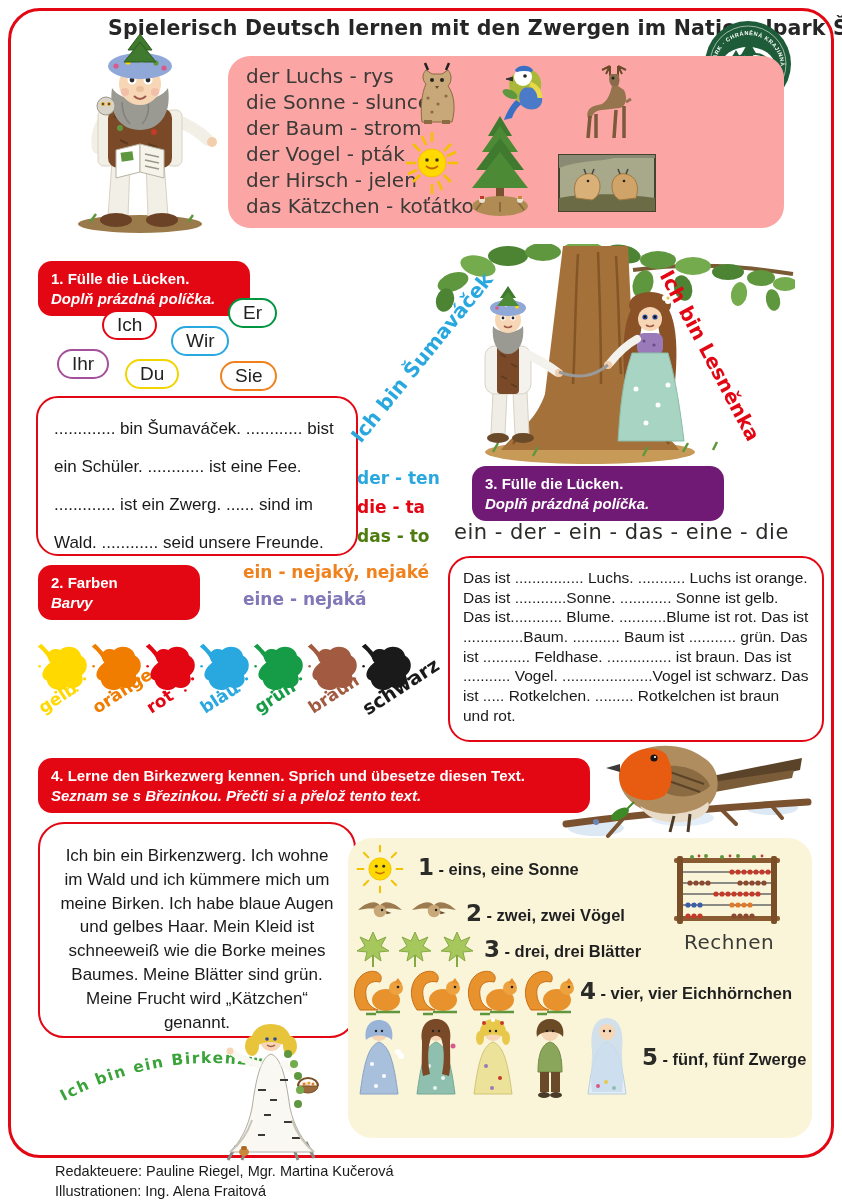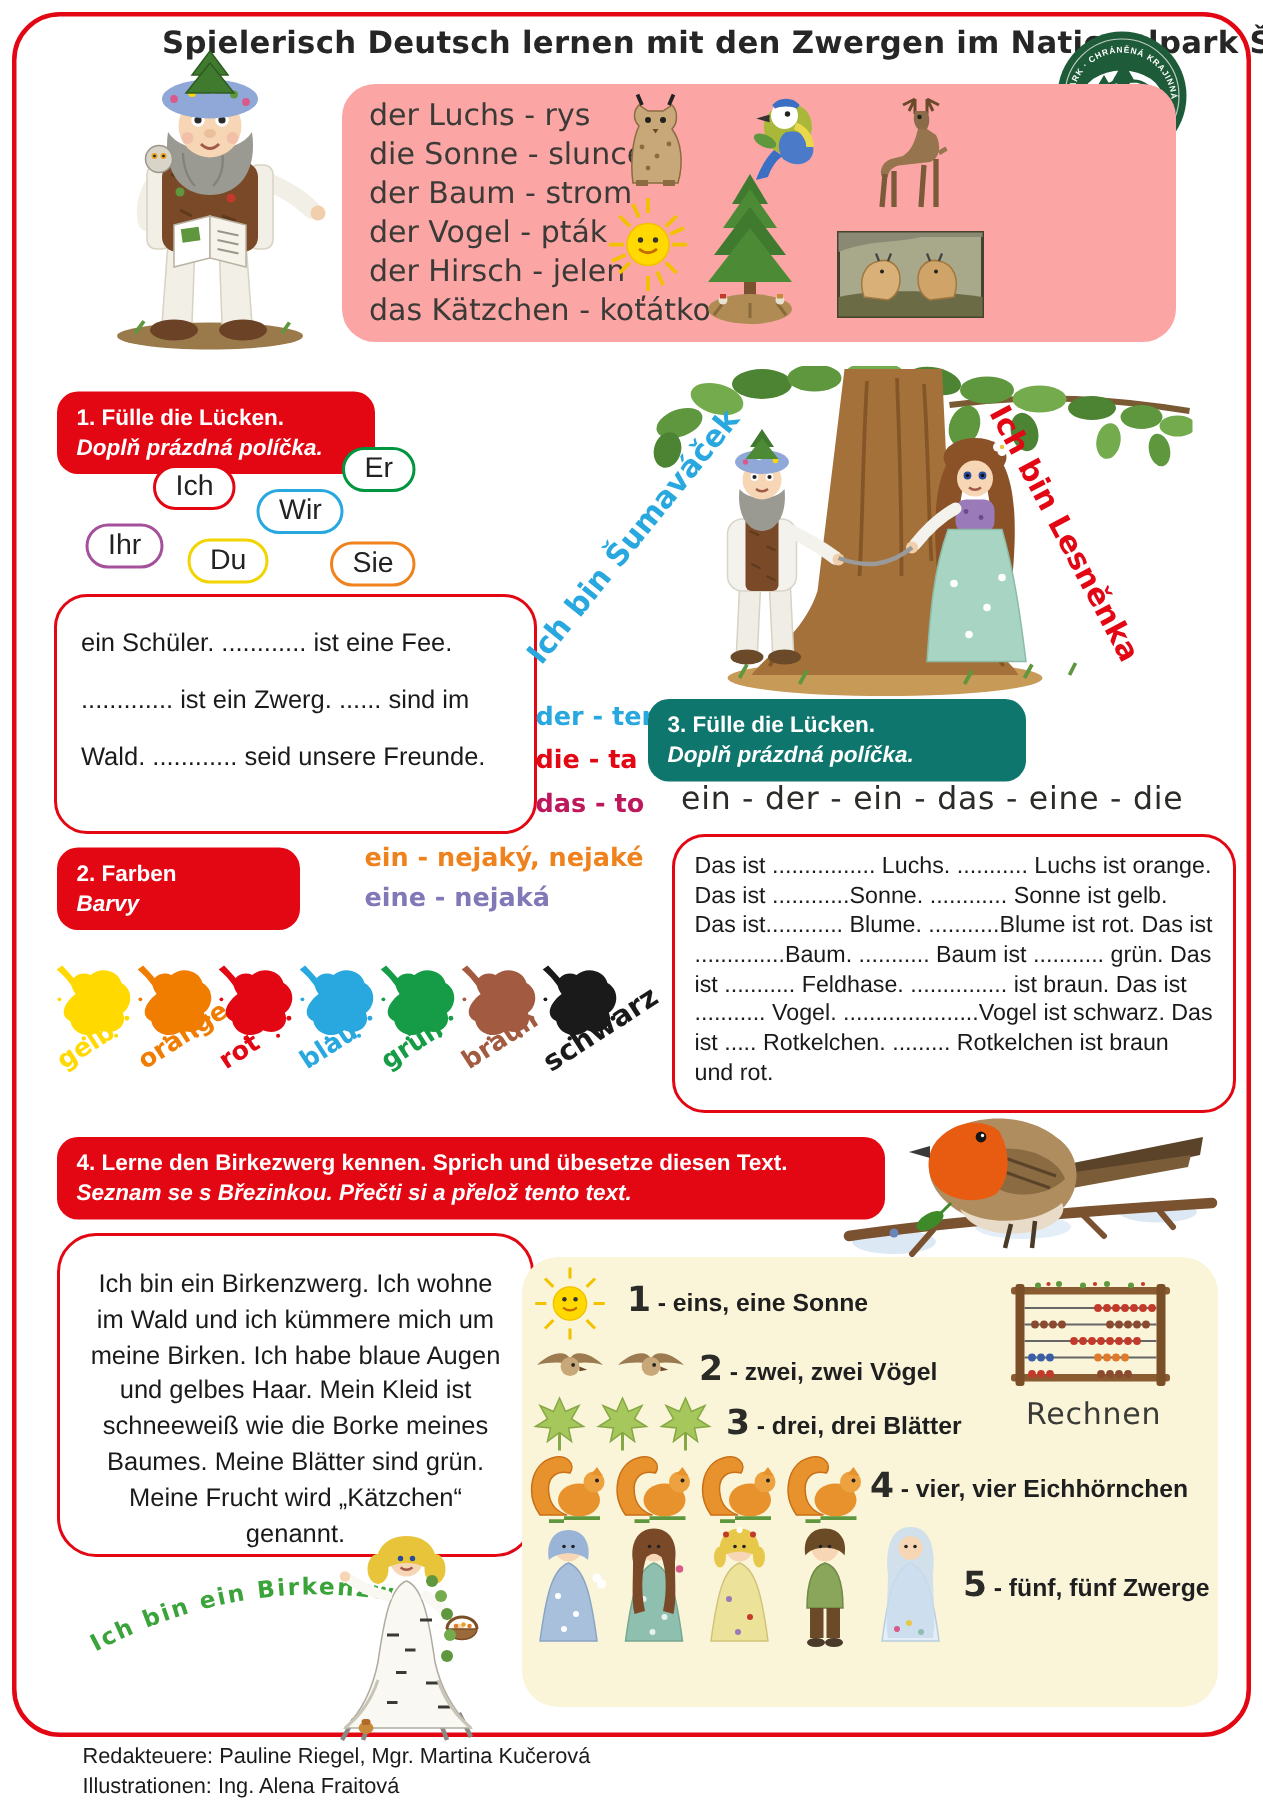--- a/index.html
+++ b/index.html
@@ -216,20 +216,21 @@
     <div class="cz">Doplň prázdná políčka.</div>
   </div>
   <div class="bubble" style="left: 102px; top: 310px; border-color: rgb(227, 6, 19);"><span>Ich</span></div>
   <div class="bubble" style="left: 228px; top: 298px; border-color: rgb(0, 150, 64);"><span>Er</span></div>
   <div class="bubble" style="left: 171px; top: 326px; border-color: rgb(41, 168, 224);"><span>Wir</span></div>
   <div class="bubble" style="left: 57px; top: 349px; border-color: rgb(164, 80, 155);"><span>Ihr</span></div>
   <div class="bubble" style="left: 125px; top: 359px; border-color: rgb(242, 212, 0);"><span>Du</span></div>
   <div class="bubble" style="left: 220px; top: 361px; border-color: rgb(240, 130, 30);"><span>Sie</span></div>
 
   <div class="gapbox gb1">
+    <div>............. bin Šumaváček. ............ bist</div>
     <div>ein Schüler. ............ ist eine Fee.</div>
     <div>............. ist ein Zwerg. ...... sind im</div>
     <div>Wald. ............ seid  unsere Freunde.</div>
   </div>
 
   <svg class="tree-scene" viewBox="0 0 412 224">
     <path d="M250,26 C310,18 360,22 410,30" stroke="#7a5a32" stroke-width="4" fill="none"></path>
     <g>
       <ellipse cx="70" cy="38" rx="16" ry="9" fill="#5f973e" transform="rotate(-20 70 38)"></ellipse>
       <ellipse cx="95" cy="22" rx="18" ry="10" fill="#74ab4c" transform="rotate(15 95 22)"></ellipse>
@@ -306,23 +307,23 @@
         <circle cx="50" cy="96" r="2.5" fill="#fff"></circle>
     </g>
     <path d="M176,128 C195,135 210,133 225,121" stroke="#9a9a9a" stroke-width="3" fill="none"></path>
   </svg>
 
   <div class="cap cap-left hand" style="color: rgb(41, 168, 224);">Ich bin Šumaváček</div>
   <div class="cap cap-right hand" style="color: rgb(227, 6, 19);">Ich bin Lesněnka</div>
 
   <div class="art hand" style="top: 468px; color: rgb(41, 168, 224);">der - ten</div>
   <div class="art hand" style="top: 497px; color: rgb(227, 6, 19);">die - ta</div>
-  <div class="art hand" style="top: 526px; color: #be185d;">das - to</div>
-
-  <div class="badge" style="left: 432px; top: 466px; width: 252px; background-color: #0f766e;">
+  <div class="art hand" style="top: 526px; color: #4d7c0f;">das - to</div>
+
+  <div class="badge" style="left: 472px; top: 466px; width: 252px; background-color: #701a75;">
     <div>3. Fülle die Lücken.</div>
     <div class="cz">Doplň prázdná políčka.</div>
   </div>
   <div class="wordbank hand">ein - der - ein - das - eine - die</div>
   <div class="gapbox gb3">Das ist ................ Luchs. ........... Luchs ist orange. Das ist ............Sonne. ............ Sonne ist gelb. Das ist............ Blume. ...........Blume ist rot. Das ist ..............Baum. ........... Baum ist ........... grün. Das ist ........... Feldhase. ............... ist braun. Das ist ........... Vogel. .....................Vogel ist schwarz. Das ist ..... Rotkelchen. ......... Rotkelchen ist braun und rot.</div>
 
   <div class="badge" style="left: 38px; top: 565px; width: 162px; background-color: rgb(227, 6, 19);">
     <div>2. Farben</div>
     <div class="cz">Barvy</div>
   </div>

